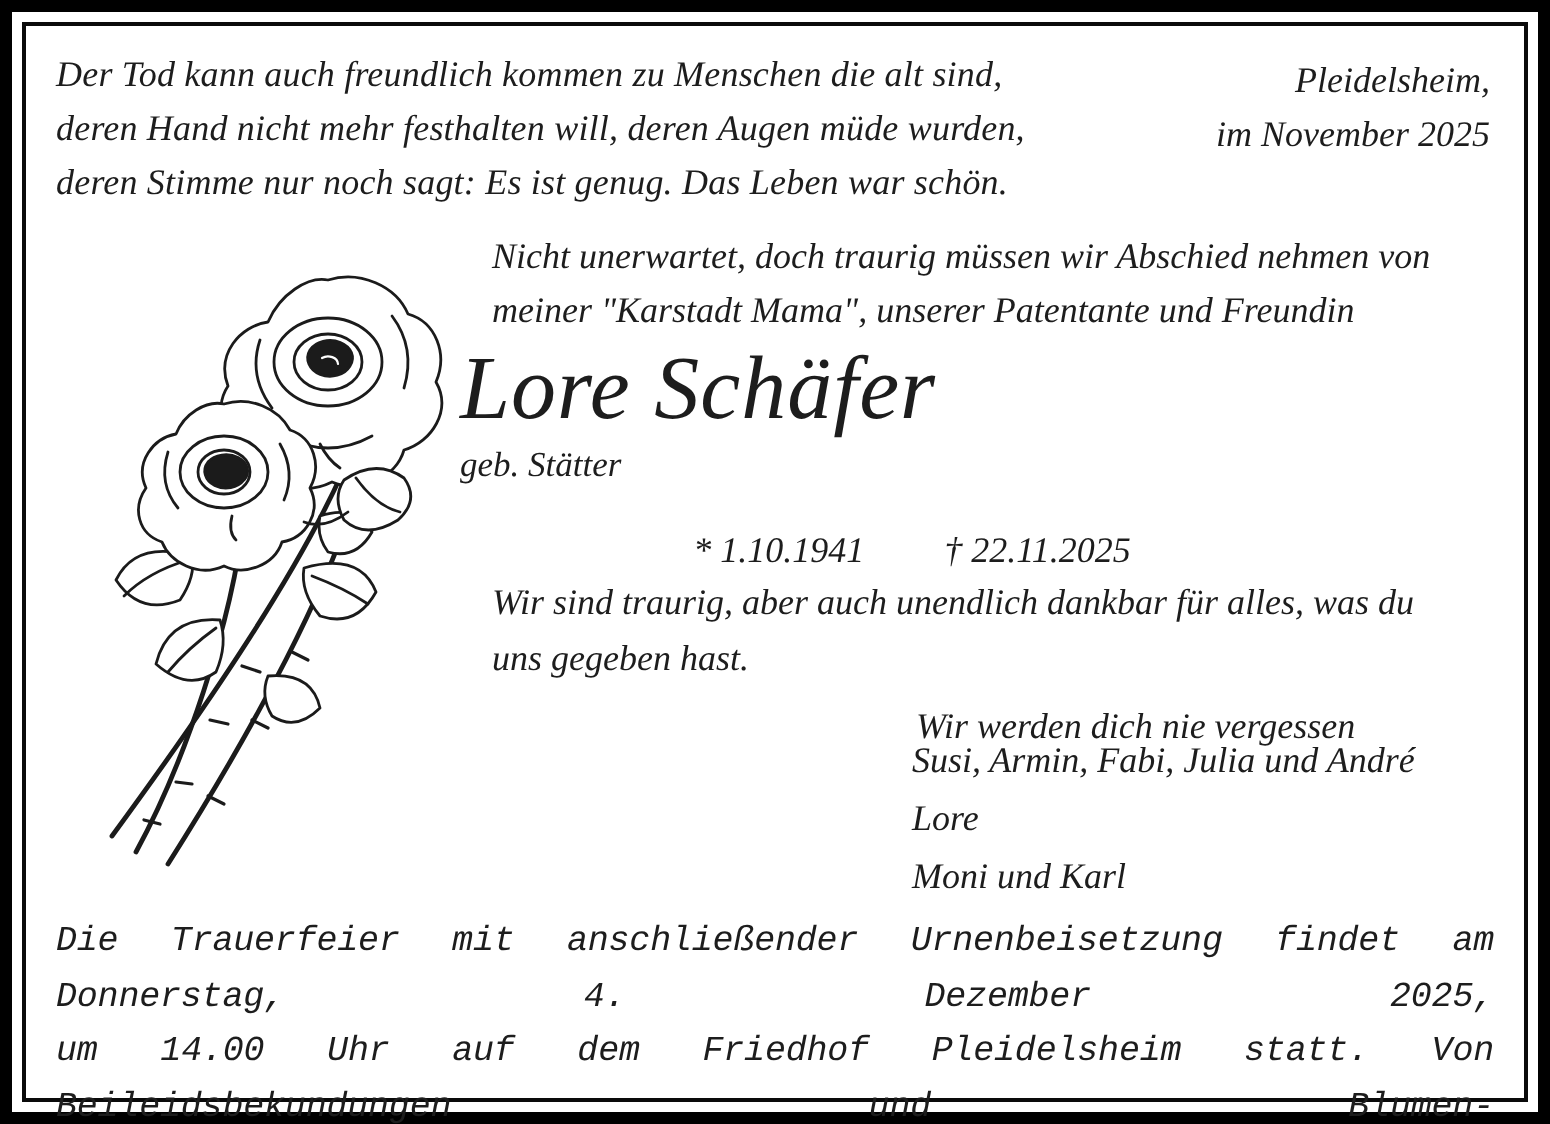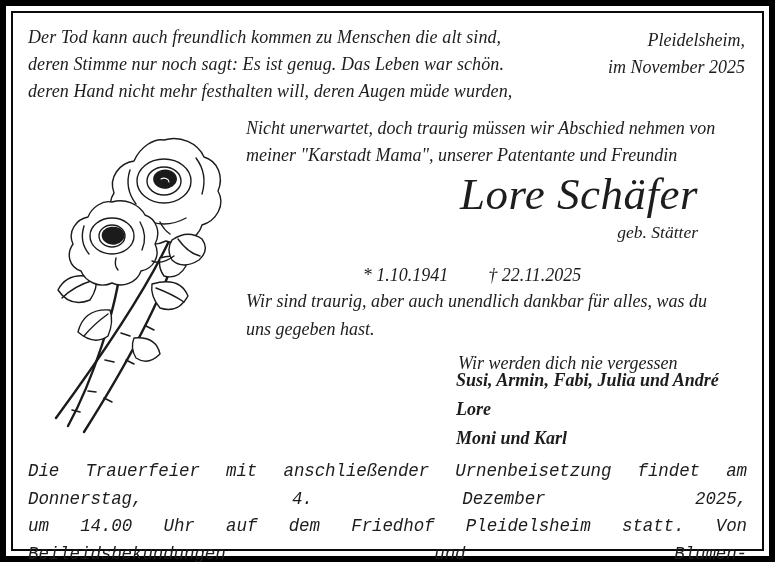--- a/index.html
+++ b/index.html
@@ -23,45 +23,45 @@
     border: 2px solid #0a0a0a;
     pointer-events: none;
   }
   .abs { position: absolute; }
 
   .verse { left: 28px; top: 24px; font-size: 18px; line-height: 27px; letter-spacing: .1px; }
   .dateline { right: 30px; top: 27px; text-align: right; font-size: 18px; line-height: 27px; }
 
   .intro { left: 246px; top: 115px; width: 500px; font-size: 18px; line-height: 27px; }
 
-  .name-block { left: 246px; top: 171px; width: 452px; text-align: right; }
+  .name-block { left: 230px; top: 171px; width: 452px; text-align: left; }
   .deceased-name { font-size: 45px; line-height: 47px; font-weight: 500; letter-spacing: .5px; }
   .maiden-name   { font-size: 17.5px; line-height: 22px; margin-top: 3px; }
   .dates-row { display: flex; justify-content: center; gap: 40px; margin-top: 22px; font-size: 18px; }
 
   .gratitude { left: 246px; top: 287px; width: 505px; font-size: 18px; line-height: 28px; }
   .farewell  { left: 458px; top: 353px; font-size: 18px; }
   .mourners  { left: 456px; top: 366px; font-size: 18px; line-height: 28.5px; }
-  .mourners > div { margin-bottom: 0.5px; font-weight: bold; }
+  .mourners > div { margin-bottom: 0.5px; }
 
   .funeral { left: 28px; top: 458px; width: 719px; font-size: 17.5px; line-height: 27.5px; letter-spacing: -0.1px; }
   .funeral .jline { text-align: justify; text-align-last: justify; font-family: Liberation Mono, monospace; }
 
   .roses { left: 34px; top: 130px; width: 210px; height: 314px; }
 </style>
 </head>
 <body>
 
 <div class="frame-outer"></div>
 <div class="frame-inner"></div>
 
 <div class="abs verse">
   <div>Der Tod kann auch freundlich kommen zu Menschen die alt sind,</div>
+  <div>deren Hand nicht mehr festhalten will, deren Augen müde wurden,</div>
   <div>deren Stimme nur noch sagt: Es ist genug. Das Leben war schön.</div>
-  <div>deren Hand nicht mehr festhalten will, deren Augen müde wurden,</div>
 </div>
 
 <div class="abs dateline">
   <div>Pleidelsheim,</div>
   <div>im November 2025</div>
 </div>
 
 <svg class="abs roses" viewBox="0 0 210 314" aria-hidden="true">
   <g fill="none" stroke="#1b1b1b" stroke-width="2.4" stroke-linecap="round">
 

